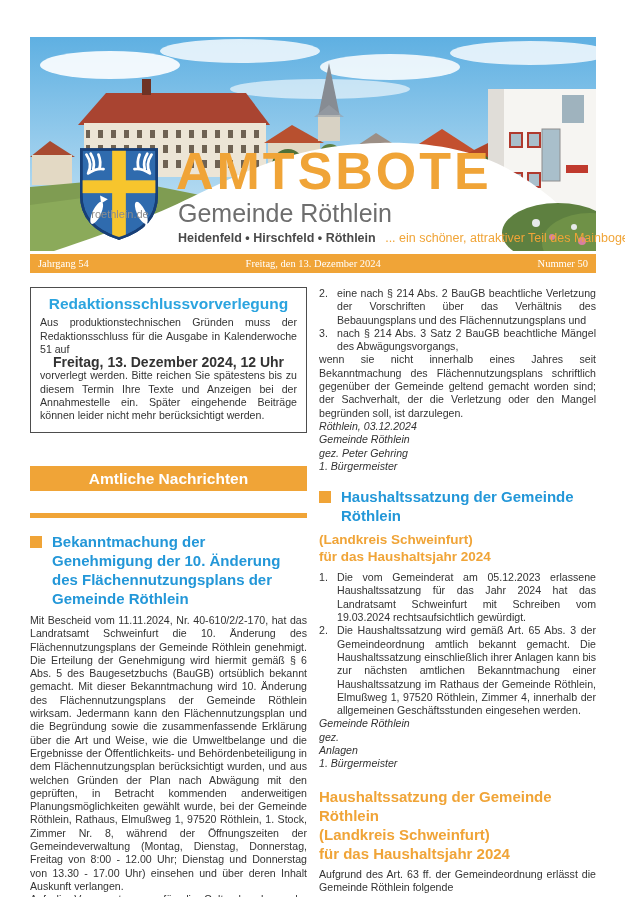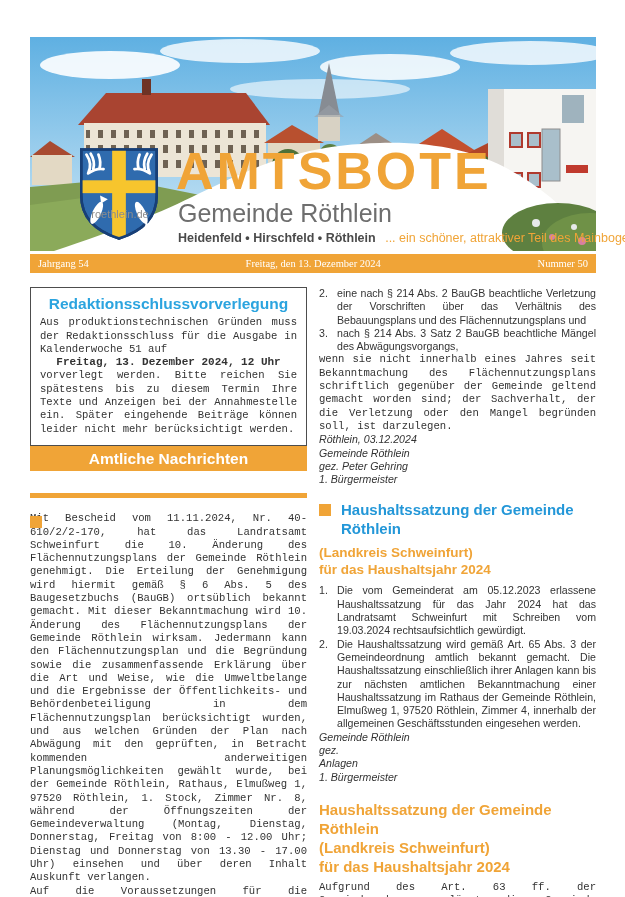--- a/index.html
+++ b/index.html
@@ -36,29 +36,29 @@
     background:#f0a437;color:#ffffff;font-size:10.5px;
     display:flex;align-items:center;justify-content:space-between;
     padding:0 8px;box-sizing:border-box;font-family:Liberation Serif, serif;
   }
   
   .columns{
     position:absolute;left:30px;top:287px;width:566px;
     display:flex;gap:12px;
   }
   .col{width:277px;font-size:10.6px;line-height:13.3px;}
-  .col p{margin:0;text-align:justify;font-family:Liberation Mono, monospace;}
+  .col p{margin:0;text-align:justify;}
   
   .edit-box{
-    border:1px solid #4d4d4d;padding:7px 9px 9px 9px;
+    border:1px solid #4d4d4d;padding:7px 9px 9px 9px;margin-bottom:33px;
   }
   .edit-box-title{
     text-align:center;color:#2ba4df;font-weight:bold;font-size:15.5px;margin:2px 0 6px 0;
   }
-  .deadline{text-align:center !important;font-weight:bold;font-size:11px;}
+  .deadline{text-align:center !important;font-weight:bold;font-size:14px;}
   .sig-italic{font-style:italic;}
   
   .banner{
     background:#f0a437;color:#ffffff;font-weight:bold;font-size:15.5px;
     text-align:center;padding:6px 0;margin-bottom:22px;
   }
   .banner-rule{height:5px;background:#f0a437;margin-bottom:14px;}
   
   .sec-head{
     position:relative;padding-left:22px;color:#2397d8;font-weight:bold;
@@ -198,20 +198,21 @@
         <p>Aus produktionstechnischen Gründen muss der Redaktionsschluss für die Ausgabe in Kalenderwoche 51 auf</p>
         <p class="deadline">Freitag, 13. Dezember 2024, 12 Uhr</p>
         <p>vorverlegt werden. Bitte reichen Sie spätestens bis zu diesem Termin Ihre Texte und Anzeigen bei der Annahmestelle ein. Später eingehende Beiträge können leider nicht mehr berücksichtigt werden.</p>
       </div>
 
       <div class="banner">Amtliche Nachrichten</div>
       <div class="banner-rule"></div>
 
       <h2 class="sec-head">
         <span class="bullet"></span>
+        <span>Bekanntmachung der Genehmigung der 10. Änderung des Flächennutzungsplans der Gemeinde Röthlein</span>
       </h2>
 
       <p>Mit Bescheid vom 11.11.2024, Nr. 40-610/2/2-170, hat das Landratsamt Schweinfurt die 10. Änderung des Flächennutzungsplans der Gemeinde Röthlein genehmigt. Die Erteilung der Genehmigung wird hiermit gemäß § 6 Abs. 5 des Baugesetzbuchs (BauGB) ortsüblich bekannt gemacht. Mit dieser Bekanntmachung wird 10. Änderung des Flächennutzungsplans der Gemeinde Röthlein wirksam. Jedermann kann den Flächennutzungsplan und die Begründung sowie die zusammenfassende Erklärung über die Art und Weise, wie die Umweltbelange und die Ergebnisse der Öffentlichkeits- und Behördenbeteiligung in dem Flächennutzungsplan berücksichtigt wurden, und aus welchen Gründen der Plan nach Abwägung mit den geprüften, in Betracht kommenden anderweitigen Planungsmöglichkeiten gewählt wurde, bei der Gemeinde Röthlein, Rathaus, Elmußweg 1, 97520 Röthlein, 1. Stock, Zimmer Nr. 8, während der Öffnungszeiten der Gemeindeverwaltung (Montag, Dienstag, Donnerstag, Freitag von 8:00 - 12.00 Uhr; Dienstag und Donnerstag von 13.30 - 17.00 Uhr) einsehen und über deren Inhalt Auskunft verlangen.</p>
       <p>Auf die Voraussetzungen für die Geltendmachung der Verletzung von Verfahrens- und Formvorschriften und von Mängeln der Abwägung sowie der Rechtsfolgen des § 215 Abs. 1 BauGB wird hingewiesen.</p>
 
     </div>
 
     <div class="col">
 
       <div class="li-row">

